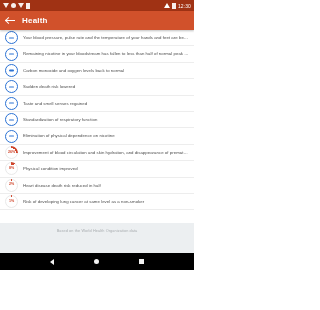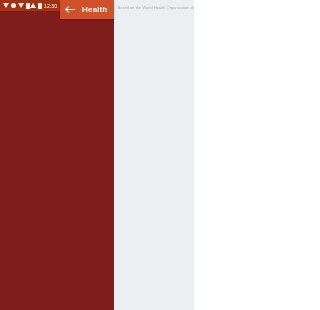--- a/index.html
+++ b/index.html
@@ -2,21 +2,21 @@
 <html><head>
 <meta charset="utf-8">
 <style>
   * { margin:0; padding:0; box-sizing:border-box; }
   html, body {
     width:194px; height:310px;
     font-family:"Liberation Sans", sans-serif;
     background:#ffffff;
     overflow:hidden;
   }
-  #app { width:194px; height:310px; position:relative; display:flex; background:#7f1d1d; }
+  #app { width:194px; height:270px; position:relative; display:flex; flex-direction:column; background:#5eead4; }
 
   
   .statusbar {
     height:11px; flex:0 0 11px;
     background:#a03214;
     display:flex; align-items:center;
     padding:0 3px;
     color:#ffffff;
   }
   .sb-left { display:flex; align-items:center; gap:2px; }

